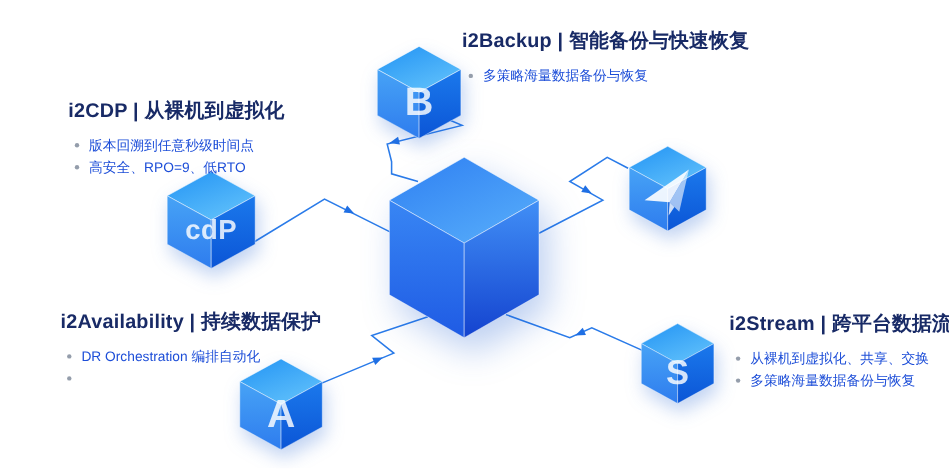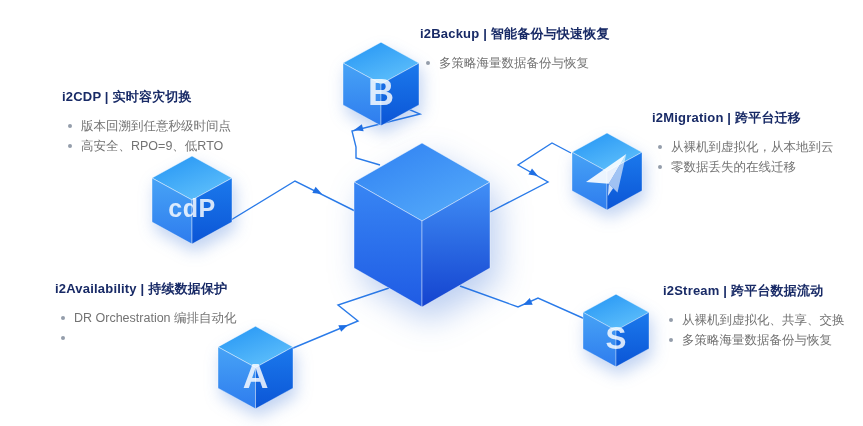--- a/index.html
+++ b/index.html
@@ -1,22 +1,22 @@
 <!DOCTYPE html>
 <html><head>
 <meta charset="utf-8">
 <style>
   html,body{margin:0;padding:0;background:#fff;}
   .stage{position:relative;width:863px;height:426px;background:#ffffff;overflow:hidden;
          font-family:"Liberation Sans","DejaVu Sans",sans-serif;}
   
   .module{position:absolute;}
-  .module h2{margin:0;font-size:13px;font-weight:700;color:#182a66;letter-spacing:.2px;white-space:nowrap;}
+  .module h2{margin:0;font-size:18px;font-weight:700;color:#182a66;letter-spacing:.2px;white-space:nowrap;}
   .bullets{list-style:none;margin:10px 0 0 0;padding:0 0 0 6px;}
-  .bullet{display:flex;gap:9px;font-size:12.5px;color:#737373;line-height:20px;white-space:nowrap;}
+  .bullet{display:flex;gap:9px;font-size:12.5px;color:#1d4ed8;line-height:20px;white-space:nowrap;}
   .dot{flex:0 0 auto;width:4px;height:4px;border-radius:50%;background:#949dab;margin-top:8px;}
   .m-backup{left:420px;top:25px;}
   .m-cdp{left:62px;top:88px;}
   .m-migration{left:652px;top:109px;}
   .m-availability{left:55px;top:280px;}
   .m-stream{left:663px;top:282px;}
   
   .cube{position:absolute;}
   .cube svg{display:block;overflow:visible;}
   .cube-sm svg{filter:drop-shadow(3px 8px 8px rgba(33,96,208,.28));}
@@ -109,21 +109,21 @@
 
   <div class="cube cube-sm c-cdp">
     <svg width="80" height="88" viewBox="0 0 80 88">
       <polygon points="40,0 80,22 40,44 0,22" fill="url(#gTopS)" stroke="rgba(255,255,255,.6)" stroke-width=".8"></polygon>
       <polygon points="0,22 40,44 40,88 0,66" fill="url(#gLeftS)" stroke="rgba(255,255,255,.5)" stroke-width=".8"></polygon>
       <polygon points="40,44 80,22 80,66 40,88" fill="url(#gRightS)" stroke="rgba(255,255,255,.5)" stroke-width=".8"></polygon>
       <text x="40" y="61" text-anchor="middle" font-size="25" letter-spacing="0.5">cdP</text>
     </svg>
   </div>
   <section class="module m-cdp">
-    <h2>i2CDP | 实时容灾切换</h2>
+    <h2>i2CDP | 从裸机到虚拟化</h2>
     <ul class="bullets">
       <li class="bullet">
           <span class="dot"></span>
           <span>版本回溯到任意秒级时间点</span>
         </li>
       <li class="bullet">
           <span class="dot"></span>
           <span>高安全、RPO=9、低RTO</span>
         </li>
     </ul>
@@ -134,33 +134,20 @@
       <polygon points="40,0 80,22 40,44 0,22" fill="url(#gTopS)" stroke="rgba(255,255,255,.6)" stroke-width=".8"></polygon>
       <polygon points="0,22 40,44 40,88 0,66" fill="url(#gLeftS)" stroke="rgba(255,255,255,.5)" stroke-width=".8"></polygon>
       <polygon points="40,44 80,22 80,66 40,88" fill="url(#gRightS)" stroke="rgba(255,255,255,.5)" stroke-width=".8"></polygon>
       <g>
         <polygon points="62,24 16,56 42,58" fill="rgba(255,255,255,.9)"></polygon>
         <polygon points="62,24 42,58 52,68" fill="rgba(255,255,255,.6)"></polygon>
         <polygon points="42,58 41,72 47,63" fill="rgba(255,255,255,.78)"></polygon>
       </g>
     </svg>
   </div>
-  <section class="module m-migration">
-    <h2>i2Migration | 跨平台迁移</h2>
-    <ul class="bullets">
-      <li class="bullet">
-          <span class="dot"></span>
-          <span>从裸机到虚拟化，从本地到云</span>
-        </li>
-      <li class="bullet">
-          <span class="dot"></span>
-          <span>零数据丢失的在线迁移</span>
-        </li>
-    </ul>
-  </section>
 
   <div class="cube cube-sm c-availability">
     <svg width="75" height="83" viewBox="0 0 80 88">
       <polygon points="40,0 80,22 40,44 0,22" fill="url(#gTopS)" stroke="rgba(255,255,255,.6)" stroke-width=".8"></polygon>
       <polygon points="0,22 40,44 40,88 0,66" fill="url(#gLeftS)" stroke="rgba(255,255,255,.5)" stroke-width=".8"></polygon>
       <polygon points="40,44 80,22 80,66 40,88" fill="url(#gRightS)" stroke="rgba(255,255,255,.5)" stroke-width=".8"></polygon>
       <text x="40" y="66" text-anchor="middle" font-size="38">A</text>
     </svg>
   </div>
   <section class="module m-availability">

